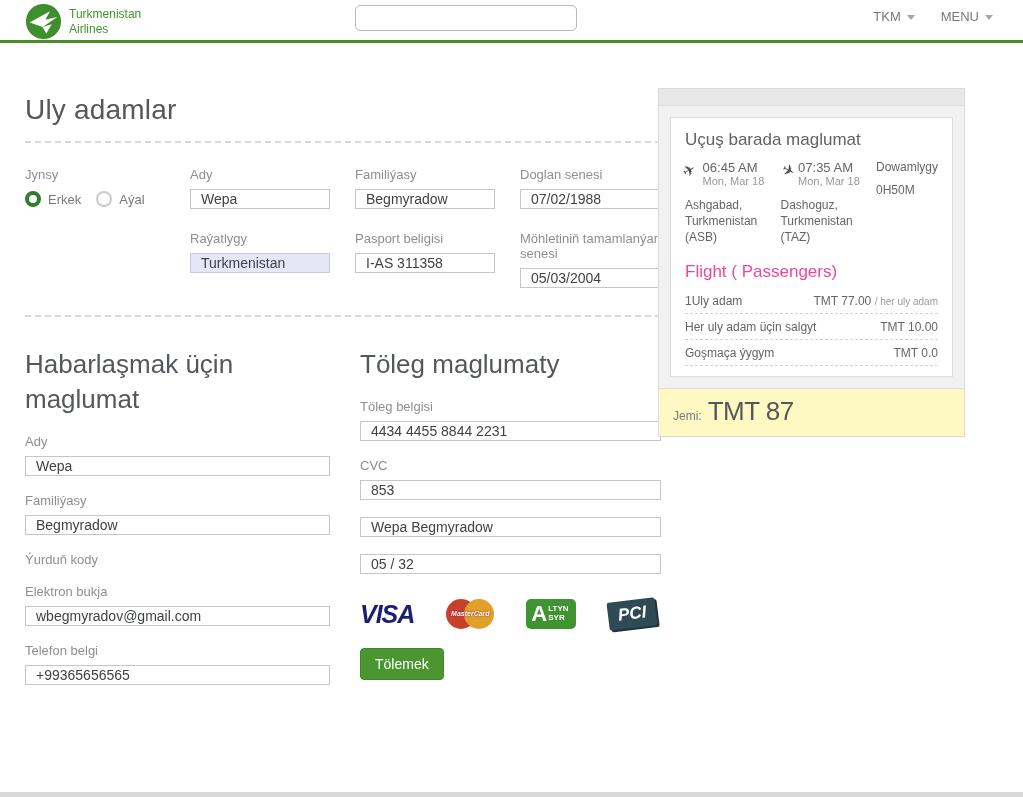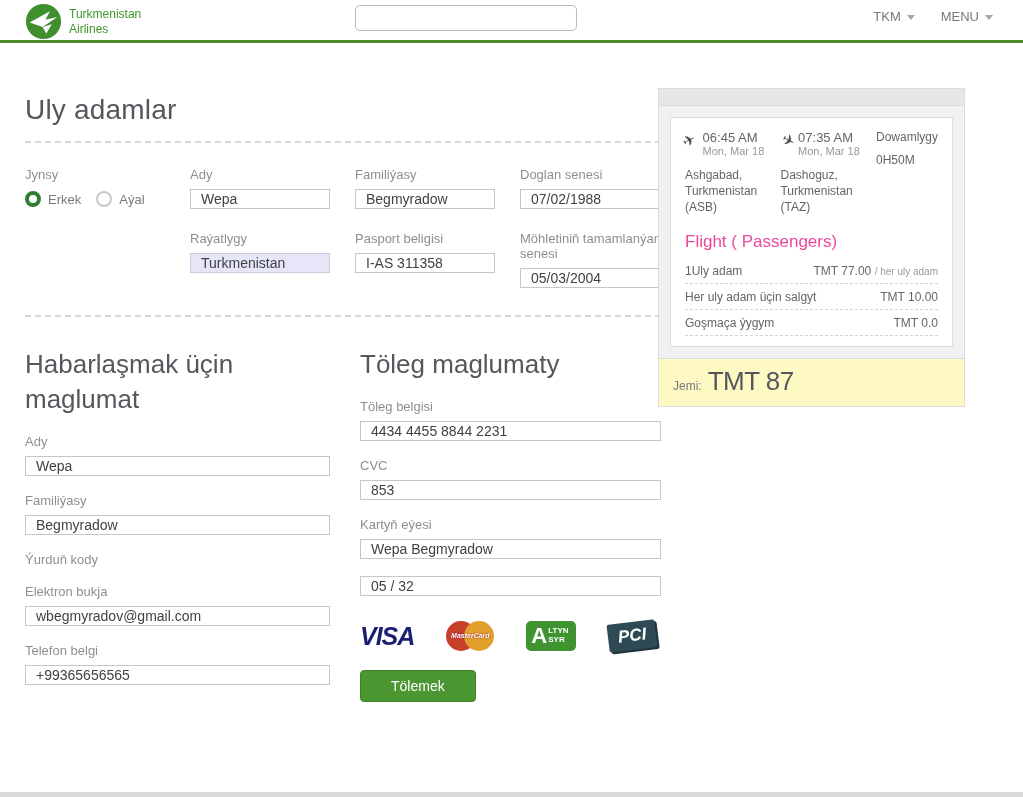--- a/index.html
+++ b/index.html
@@ -51,21 +51,21 @@
   .mc-logo .c1 { position:absolute; left:0; top:0; width:30px; height:30px; border-radius:50%; background:#c9402a; }
   .mc-logo .c2 { position:absolute; right:0; top:0; width:30px; height:30px; border-radius:50%; background:#e0a income02b; background:#e0a02b; }
   .mc-logo .mc-text { position:absolute; left:0; right:0; top:11px; text-align:center; color:#fff;
                       font-size:7px; font-style:italic; font-weight:bold; text-shadow:0 0 2px #803; }
   .altyn-logo { display:flex; align-items:center; background:#3f9431; border-radius:5px; padding:2px 7px 2px 5px; height:30px; }
   .altyn-a { color:#fff; font-size:22px; font-weight:bold; }
   .altyn-small { color:#fff; font-size:8px; font-weight:bold; line-height:1.1; margin-left:1px; }
   .pci-logo { background:#2d4a55; color:#fff; font-weight:bold; font-style:italic; font-size:17px;
               padding:4px 10px; transform:rotate(-7deg); border-radius:2px; box-shadow:2px 2px 0 #1e333b; }
   .pay-btn { margin-top:16px; background:#4c9632; color:#fff; border:1px solid #418429; border-radius:4px;
-             font-size:14px; padding:7px 30px; cursor:pointer; font-family:"Liberation Sans",sans-serif; }
+             font-size:14px; padding:7px 14px; cursor:pointer; font-family:"Liberation Sans",sans-serif; }
 
   
   .sidebar { position:absolute; left:658px; top:42px; width:307px; background:#f1f1f1; border:1px solid #dcdcdc; }
   .sidebar-strip { height:17px; background:#e7e7e7; border-bottom:1px solid #dcdcdc; }
   .sidebar-panel { margin:11px; background:#fff; border:1px solid #ddd; padding:12px 14px 10px; }
   .flight-title { font-size:17px; font-weight:400; color:#5f6367; margin-bottom:10px; }
   .flight-row { display:flex; }
   .leg { width:103px; margin-right:8px; }
   .leg-top { display:flex; gap:5px; }
   .plane { font-size:15px; color:#4a4d50; line-height:1; margin-top:2px; }
@@ -194,21 +194,20 @@
 
         <div class="field">
           <span class="label">Töleg belgisi</span>
           <input class="tinput" value="4434 4455 8844 2231" style="">
         </div>
         <div class="field">
           <span class="label">CVC</span>
           <input class="tinput" value="853" style="">
         </div>
         <div class="field">
-          <span class="label">Kartyň eýesi</span>
           <input class="tinput" value="Wepa Begmyradow" style="">
         </div>
         <div class="field">
           <input class="tinput" value="05 / 32" style="">
         </div>
 
         <div class="logos-row">
           <span class="visa-logo">VISA</span>
           <span class="mc-logo">
             <span class="c1"></span>
@@ -227,20 +226,21 @@
 
         <button class="pay-btn">Tölemek</button>
       </div>
     </div>
   </div>
 
   <div class="sidebar">
     <div class="sidebar-strip"></div>
 
     <div class="sidebar-panel">
+      <div class="flight-title">Uçuş barada maglumat</div>
 
       <div class="flight-row">
         <div class="leg">
           <div class="leg-top">
             <span class="plane plane-dep">✈</span>
             <span>
               <div class="leg-time">06:45 AM</div>
               <div class="leg-date">Mon, Mar 18</div>
             </span>
           </div>

